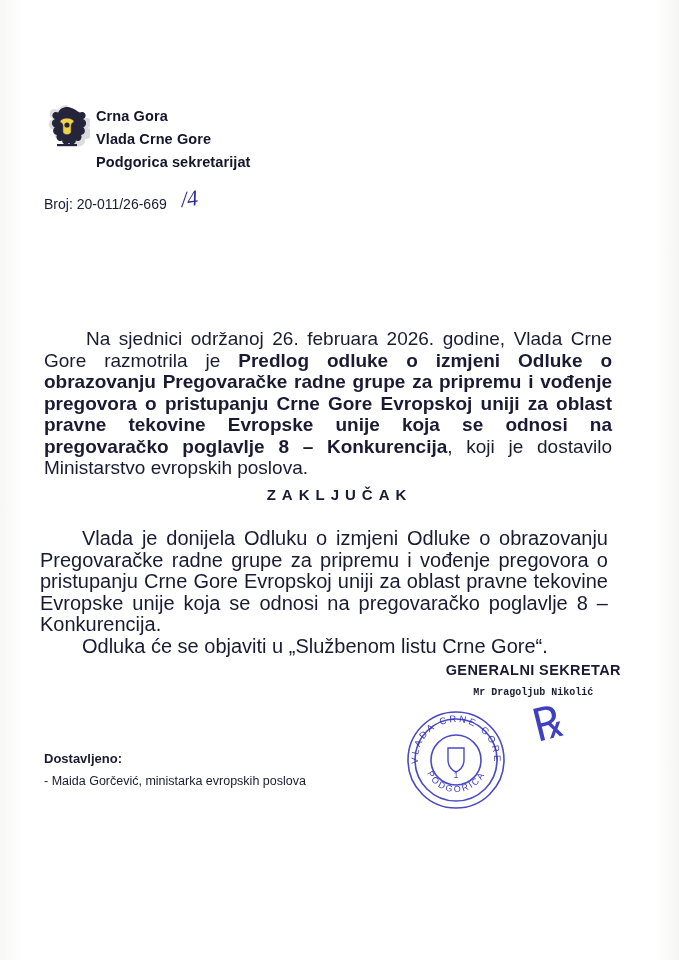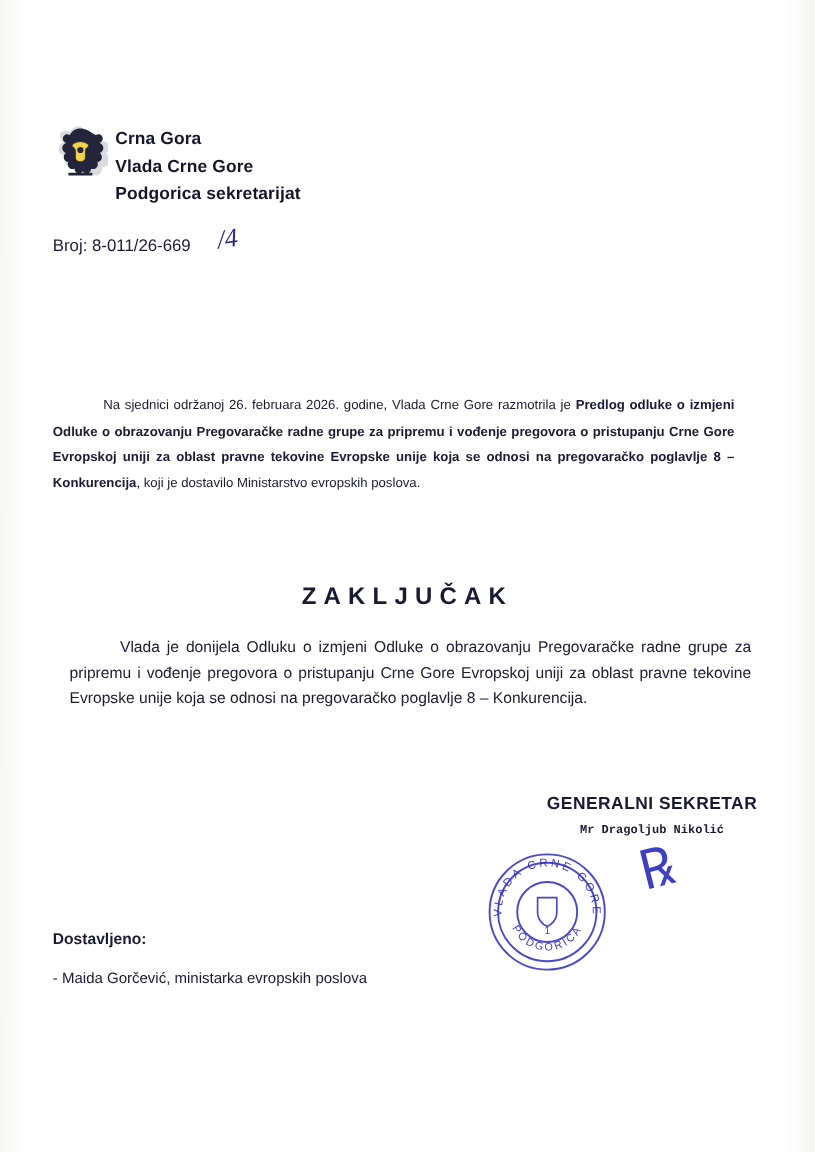--- a/index.html
+++ b/index.html
@@ -73,53 +73,53 @@
     transform: rotate(-8deg);
   }
   .meta-right { white-space: nowrap; }
 
   
   .body-block {
     position: absolute;
     left: 44px;
     top: 328px;
     width: 568px;
-    font-size: 11px;
+    font-size: 19px;
     line-height: 21.5px;
     text-align: justify;
   }
   .para { margin: 0; text-indent: 42px; }
   .para + .para { margin-top: 0; }
   .b { font-weight: bold; }
 
   .zak {
     position: absolute;
     left: 0;
     right: 0;
     top: 486px;
     text-align: center;
-    font-size: 20px;
+    font-size: 15px;
     font-weight: bold;
     letter-spacing: 6px;
   }
 
   .body-block2 {
     position: absolute;
-    left: 58px;
+    left: 40px;
     top: 528px;
     width: 568px;
-    font-size: 13px;
+    font-size: 20px;
     line-height: 21.5px;
     text-align: justify;
   }
 
   
   .sign {
     position: absolute;
-    right: 48px;
+    right: 58px;
     top: 660px;
     text-align: center;
     line-height: 20px;
   }
   .sign-title {
     font-size: 14.5px;
     font-weight: bold;
     letter-spacing: 0.4px;
   }
   .sign-name {
@@ -147,22 +147,22 @@
     height: 104px;
   }
   
   .footer {
     position: absolute;
     left: 44px;
     top: 750px;
     font-size: 12.5px;
     line-height: 18px;
   }
-  .footer-title { font-weight: bold; font-size: 13px; margin-top: 24px; }
-  .footer-item { margin-top: 14px; }
+  .footer-title { font-weight: bold; font-size: 13px; }
+  .footer-item { margin-top: 4px; }
 </style>
 </head>
 <body>
 
 <div class="page">
 
   <div class="header">
     <div class="coat">
       <svg width="46" height="58" viewBox="0 0 46 58" xmlns="http://www.w3.org/2000/svg">
         <g fill="#24243a">
@@ -178,33 +178,34 @@
     </div>
     <div class="org-lines">
       <div class="org-line">Crna Gora</div>
       <div class="org-line">Vlada Crne Gore</div>
       <div class="org-line">Podgorica sekretarijat</div>
     </div>
   </div>
 
   <div class="meta-row">
     <div class="meta-left">
-      <span>Broj: 8-011/26-669</span>
+      <span>Broj: 20-011/26-669</span>
       <span class="handwriting">/4</span>
     </div>
   </div>
 
   <div class="body-block">
     <p class="para"><span>Na sjednici održanoj 26. februara 2026. godine, Vlada Crne Gore razmotrila je </span><span class="b">Predlog odluke o izmjeni Odluke o obrazovanju Pregovaračke radne grupe za pripremu i vođenje pregovora o pristupanju Crne Gore Evropskoj uniji za oblast pravne tekovine Evropske unije koja se odnosi na pregovaračko poglavlje 8 – Konkurencija</span><span>, koji je dostavilo Ministarstvo evropskih poslova.</span></p>
   </div>
 
   <div class="zak">ZAKLJUČAK</div>
 
   <div class="body-block2">
     <p class="para">Vlada je donijela Odluku o izmjeni Odluke o obrazovanju Pregovaračke radne grupe za pripremu i vođenje pregovora o pristupanju Crne Gore Evropskoj uniji za oblast pravne tekovine Evropske unije koja se odnosi na pregovaračko poglavlje 8 – Konkurencija.</p>
+    <p class="para">Odluka će se objaviti u „Službenom listu Crne Gore“.</p>
   </div>
 
   <div class="sign">
     <div class="sign-title">GENERALNI SEKRETAR</div>
     <div class="sign-name">Mr Dragoljub Nikolić</div>
   </div>
   <div class="signature-mark">℞</div>
 
   <div class="stamp">
     <svg width="104" height="104" viewBox="0 0 104 104" xmlns="http://www.w3.org/2000/svg">

